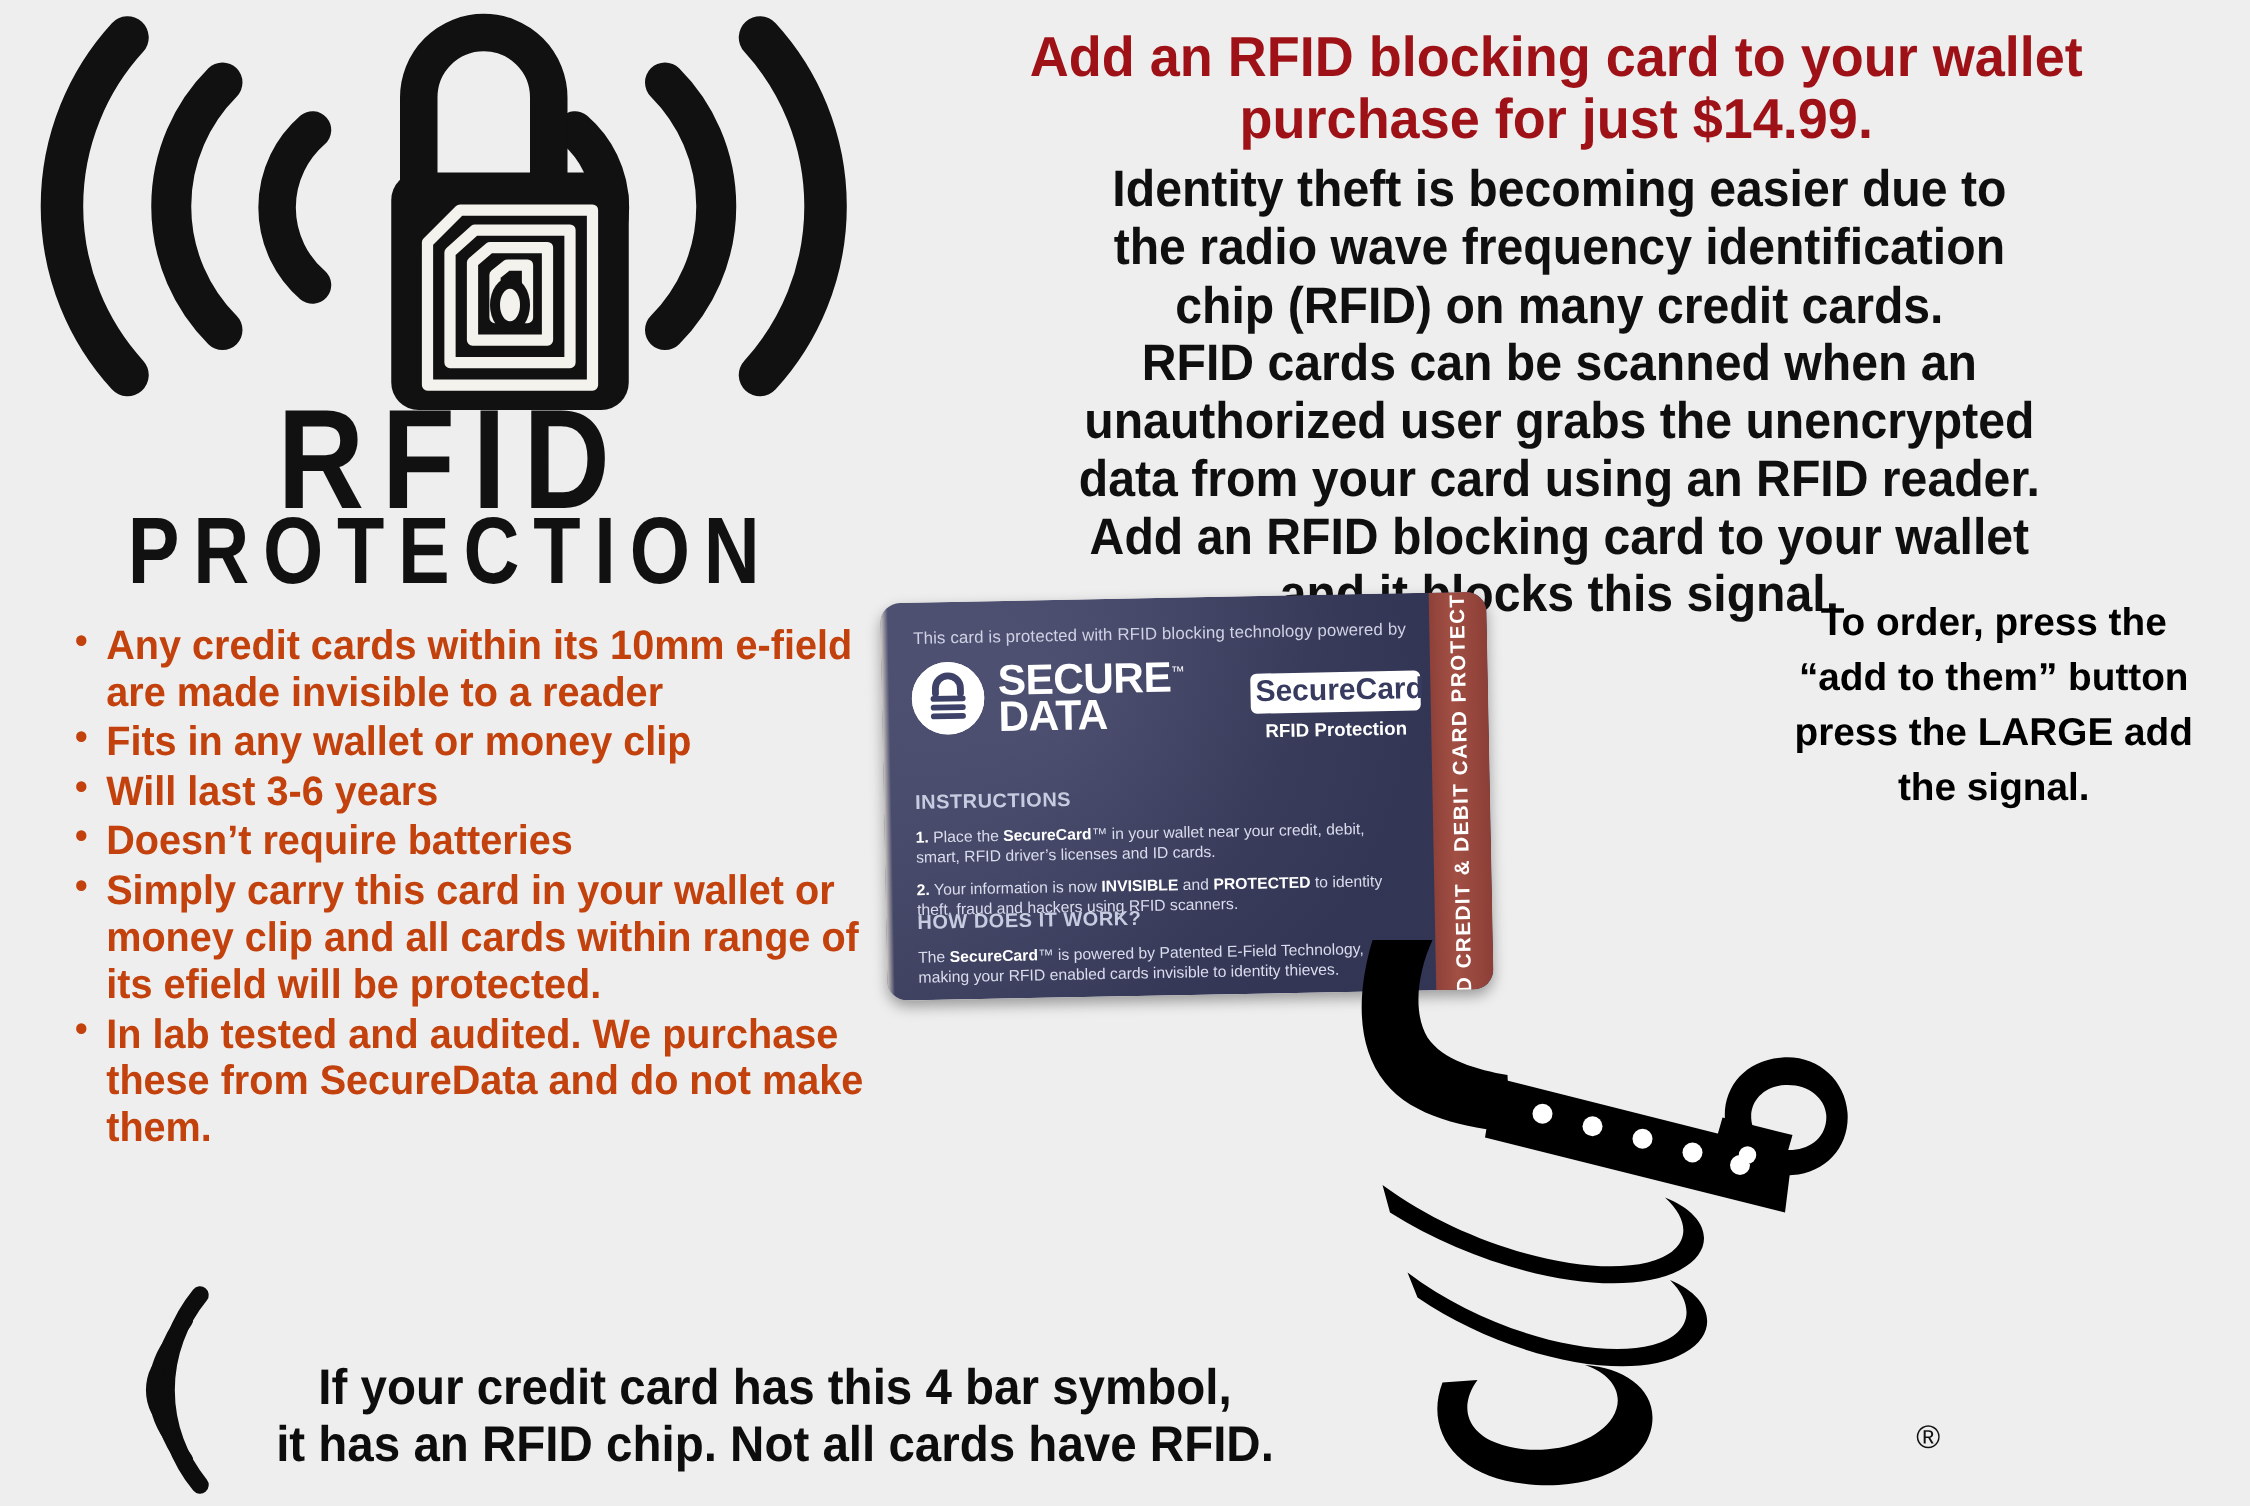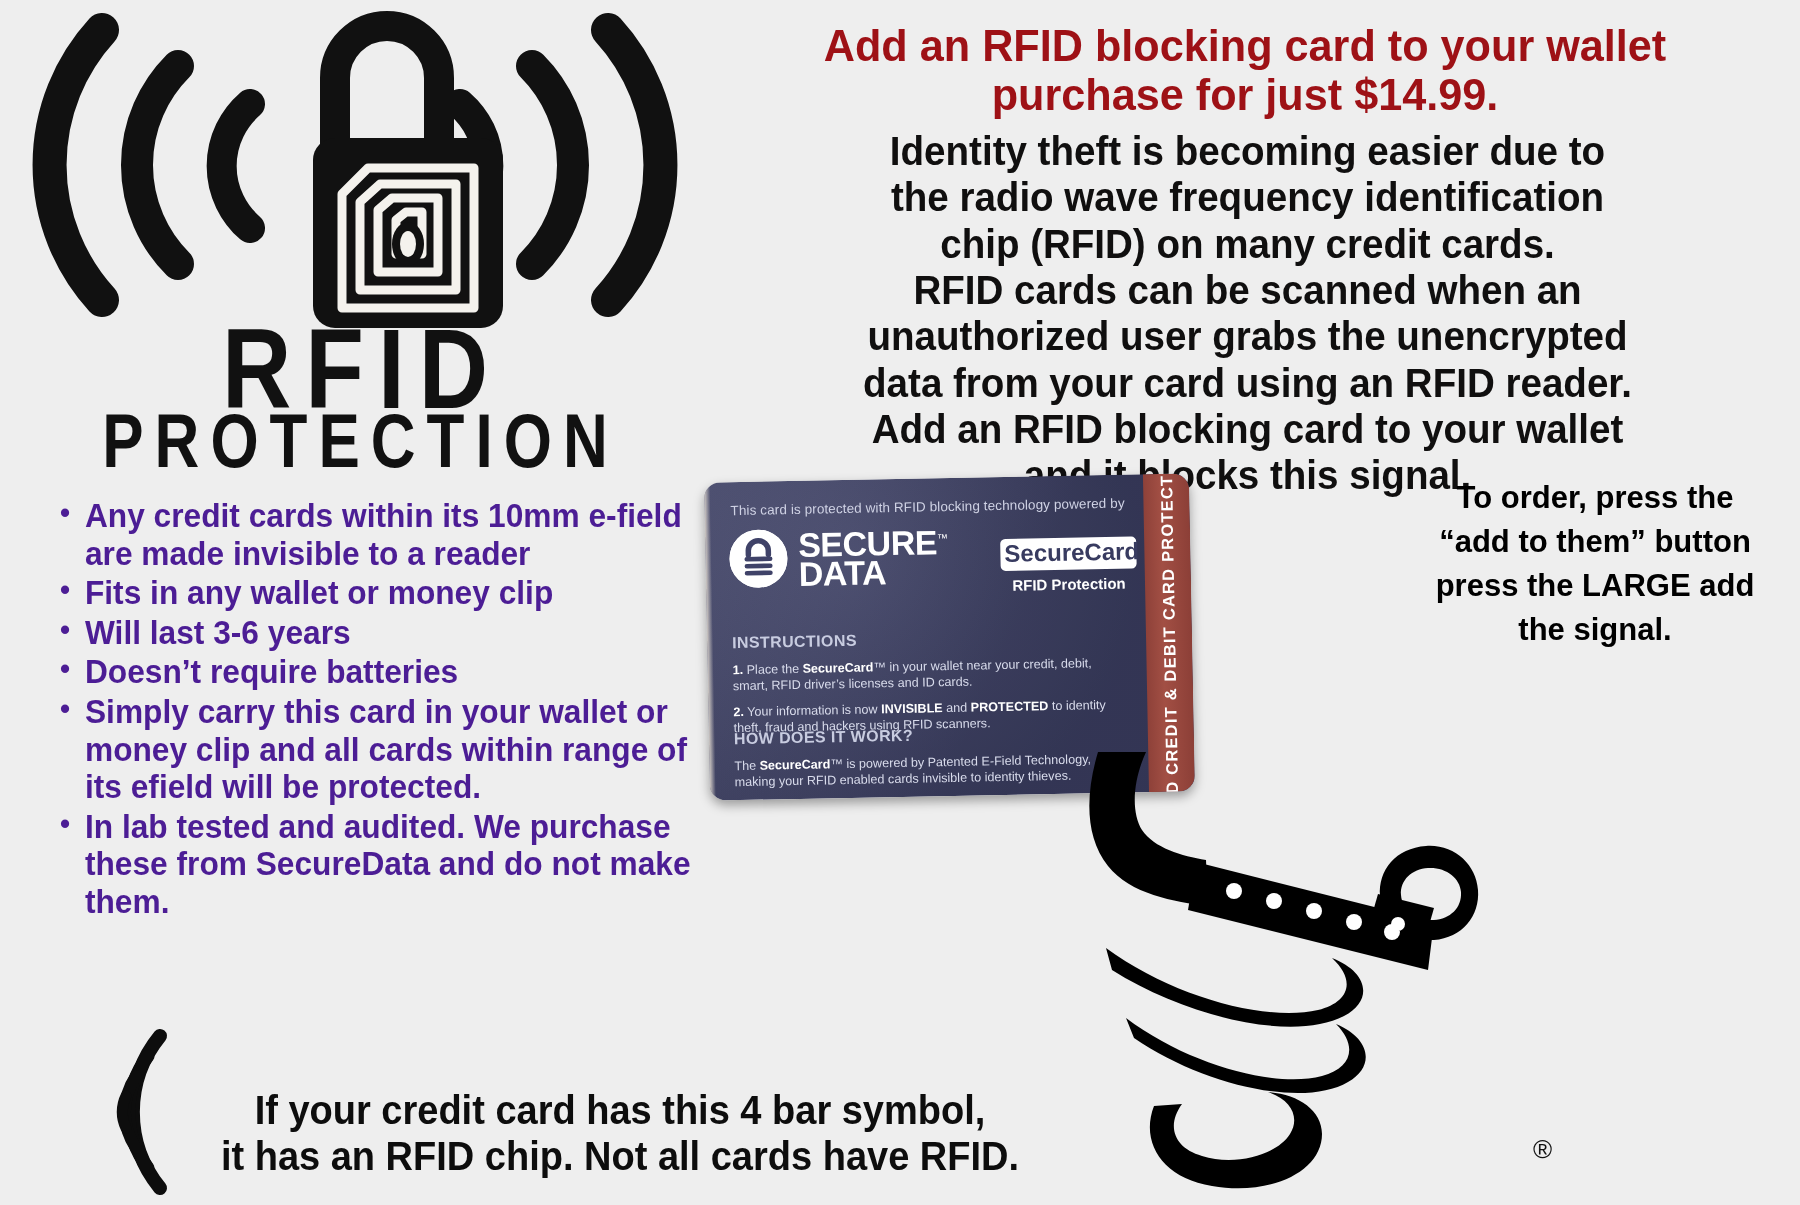--- a/index.html
+++ b/index.html
@@ -87,21 +87,21 @@
 
   
   #features {
     position: absolute;
     left: 30px;
     top: 497px;
     width: 690px;
     margin: 0;
     padding: 0 0 0 30px;
     list-style: none;
-    color: #4c1d95;
+    color: #c2410c;
     font-size: 33px;
     font-weight: bold;
     line-height: 1.14;
   }
   #features li {
     position: relative;
     padding-left: 26px;
     margin-bottom: 2px;
     transform: scaleX(0.96);
     transform-origin: left top;

